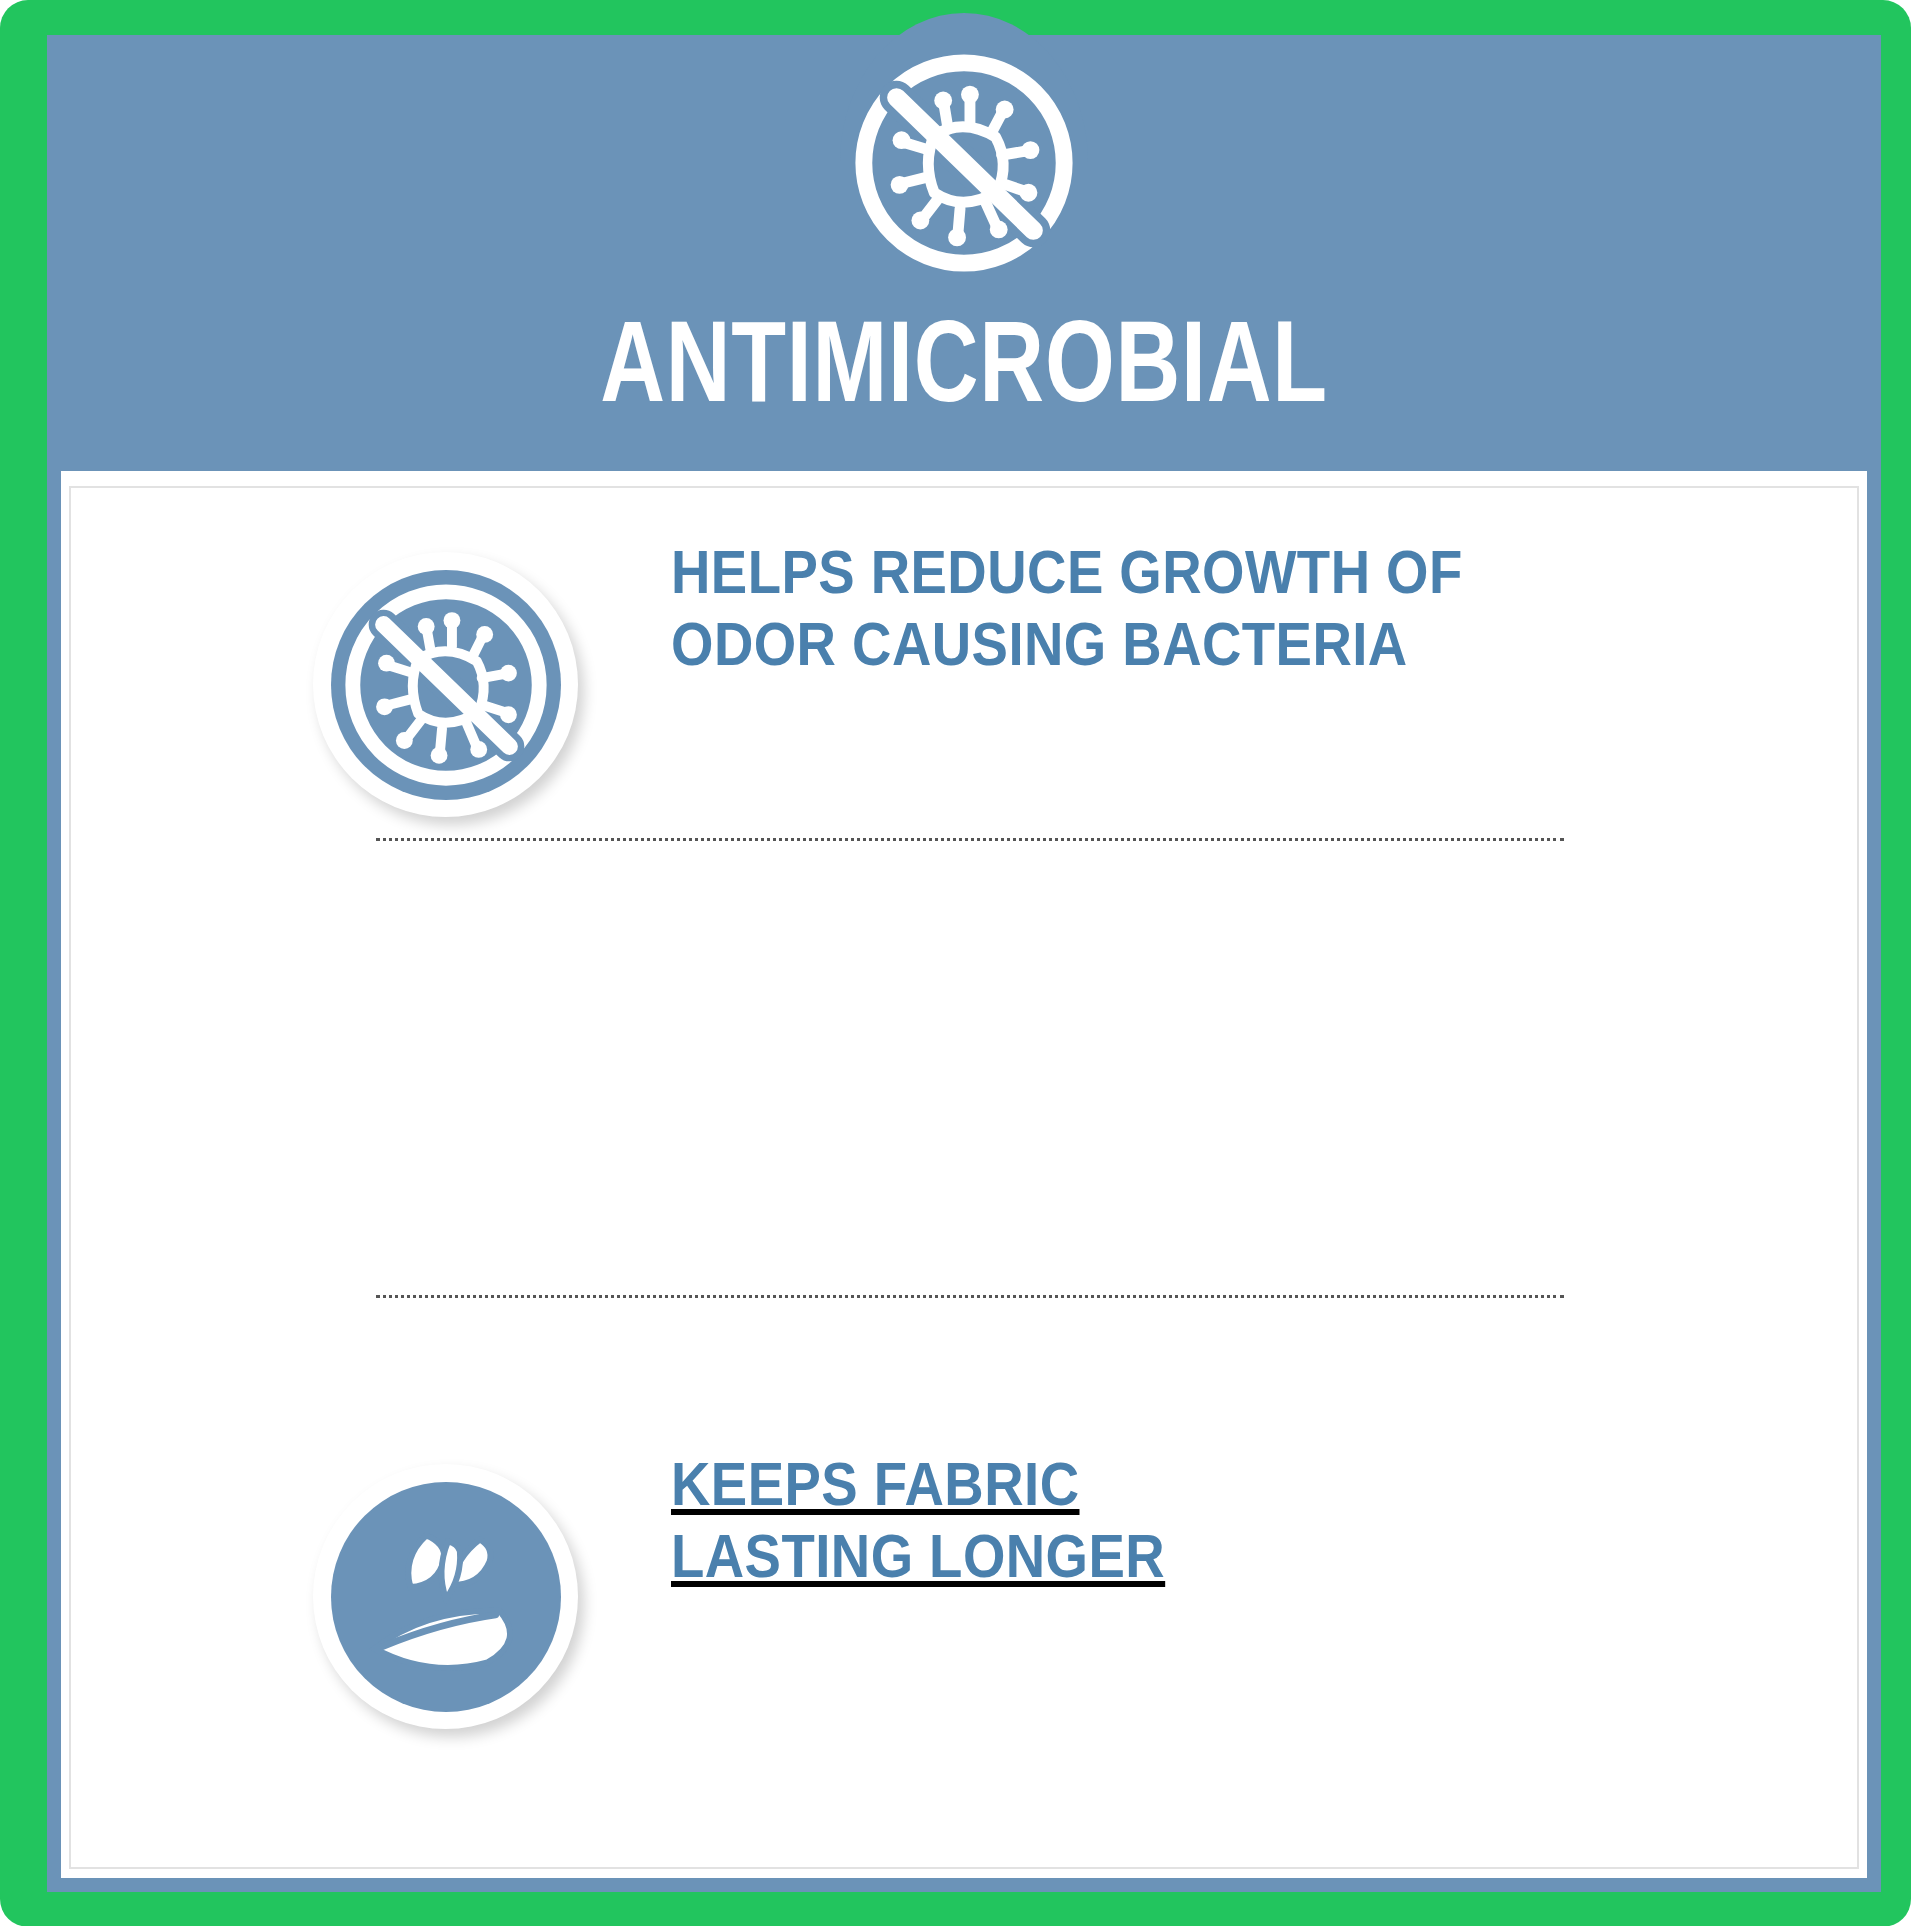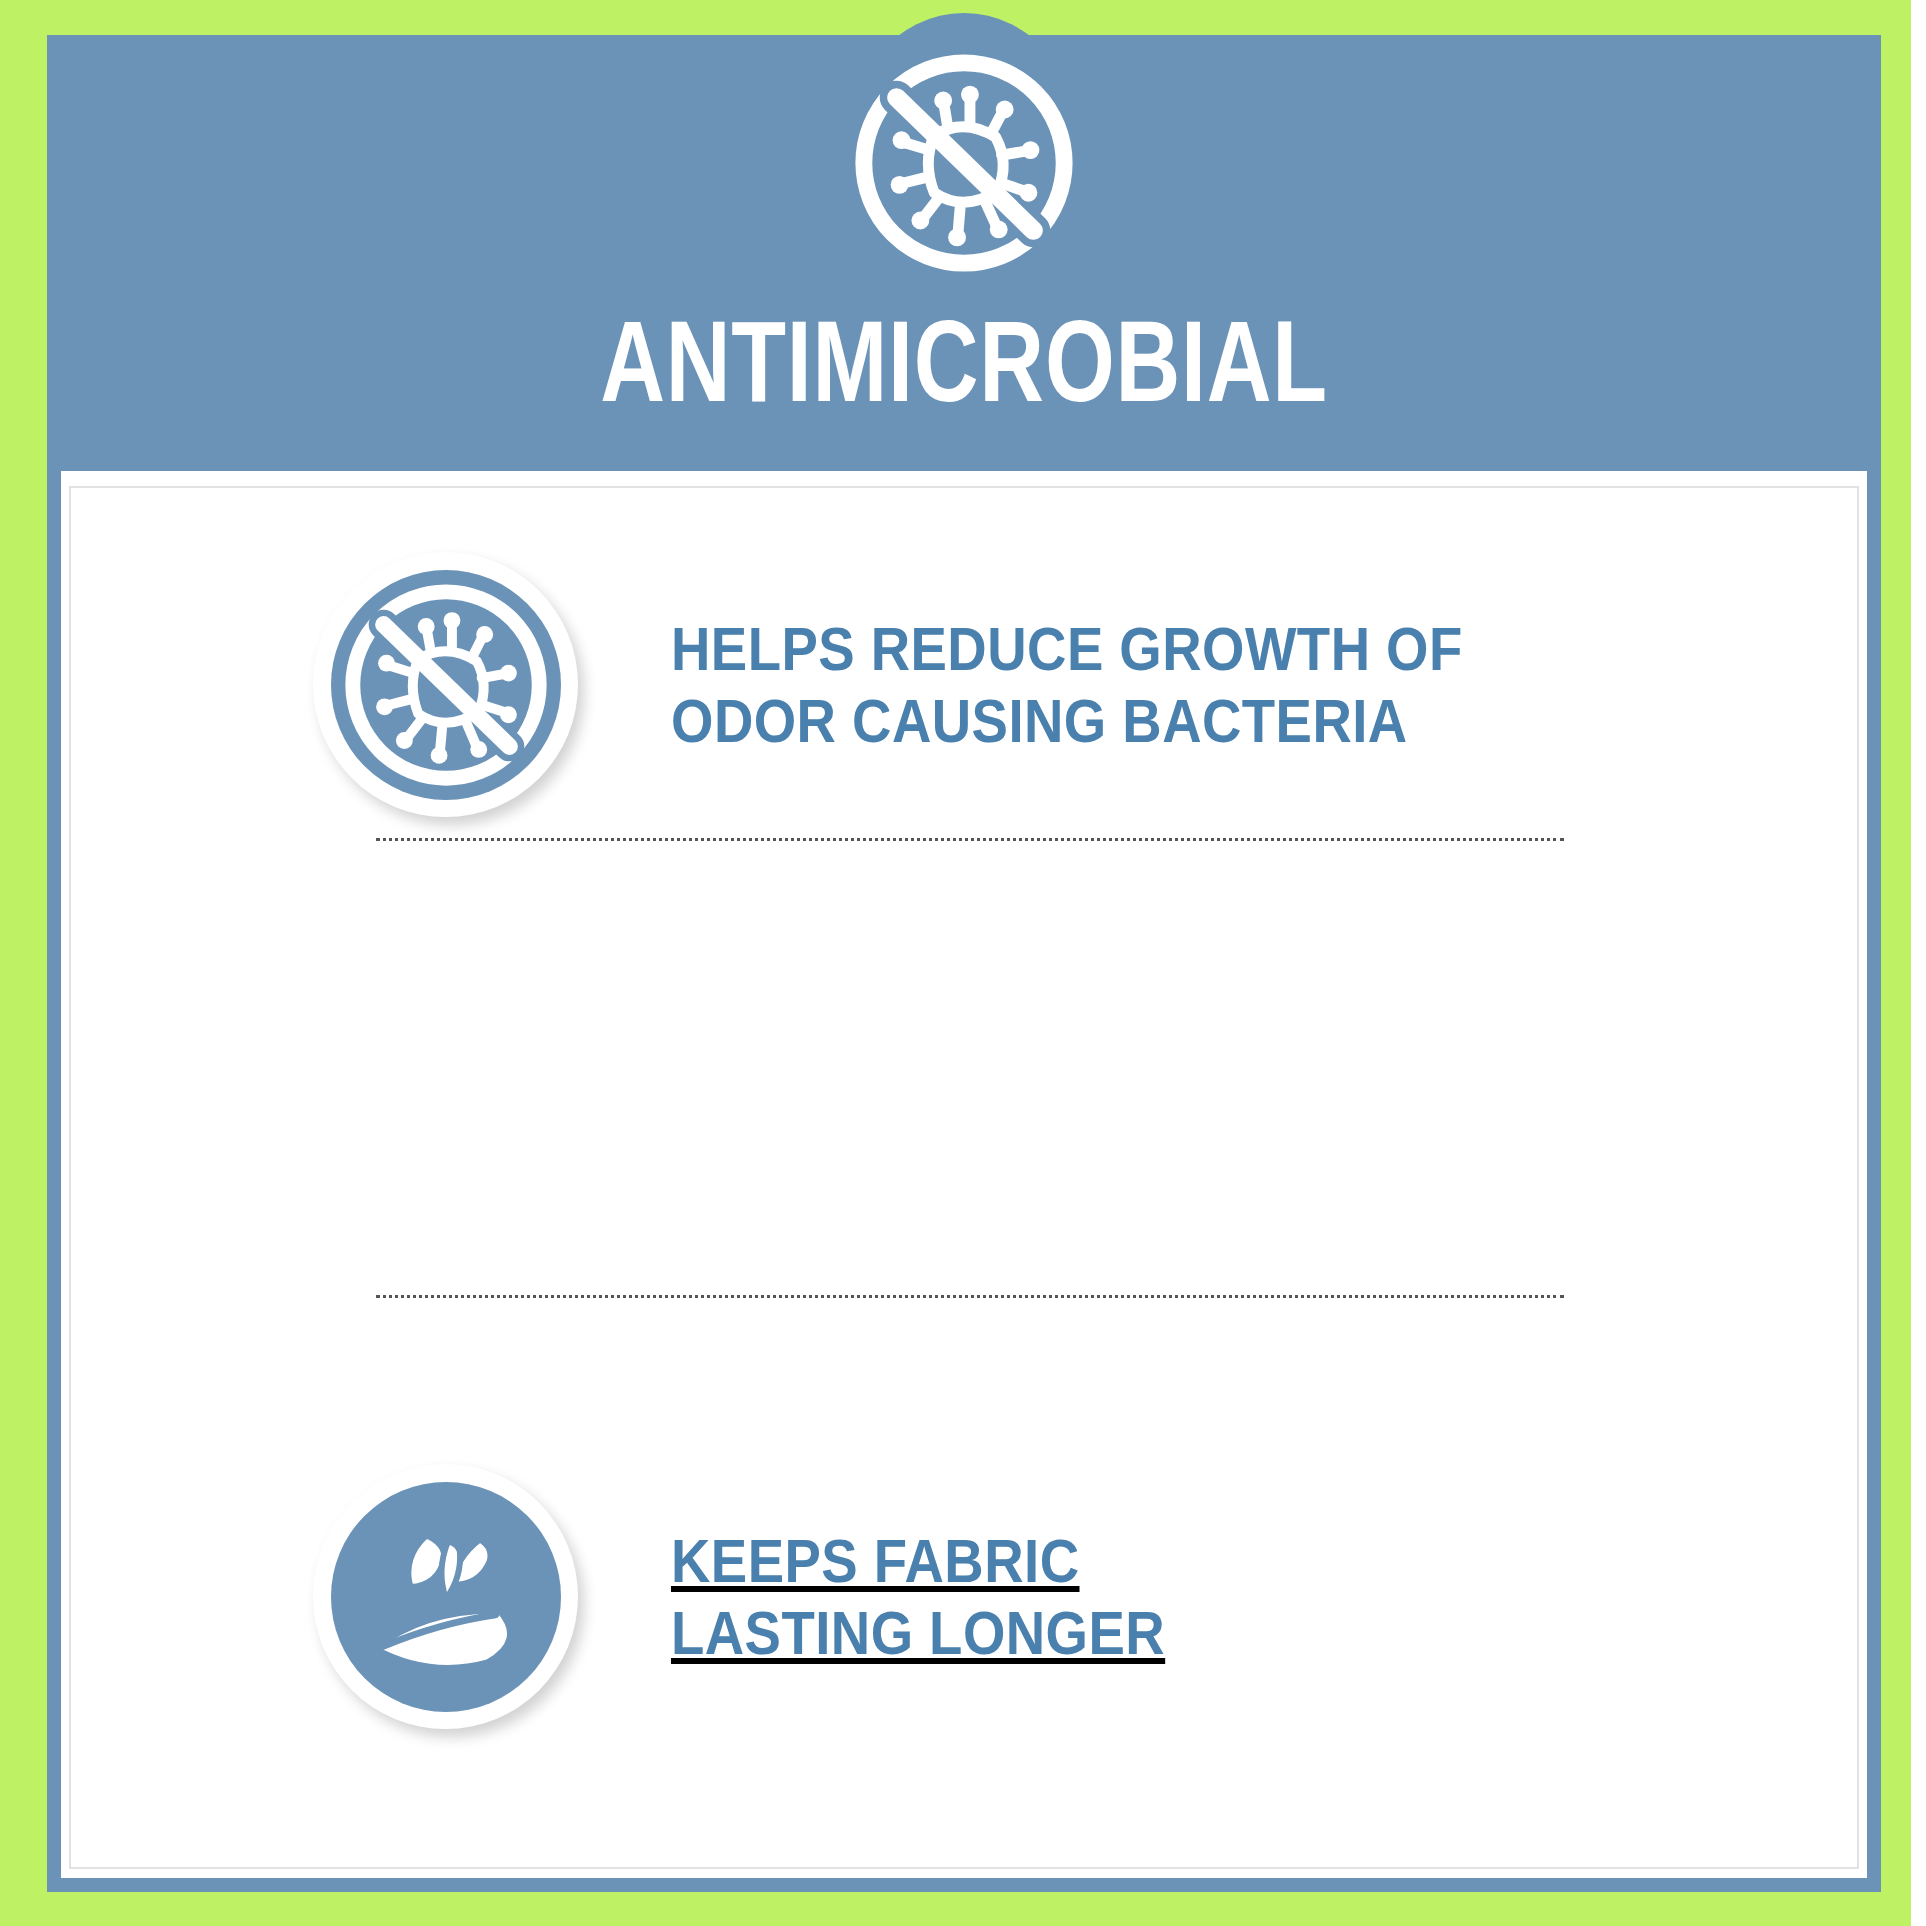--- a/index.html
+++ b/index.html
@@ -7,22 +7,23 @@
     width:1927px;height:1927px;
     background:#ffffff;
     font-family:"Liberation Sans", sans-serif;
     overflow:hidden;
   }
 
   
   #page{
     position:relative;
     width:1911px;height:1927px;
-    background:#bef264;
-    box-sizing:border-box;
+    background:#22c55e;
+    box-sizing:border-box;
+    border-radius:28px;
   }
 
   
   #frame{
     position:absolute;
     left:47px;top:35px;
     width:1834px;height:1857px;
     border:14px solid var(--blue);
     box-sizing:border-box;
     background:#ffffff;
@@ -86,21 +87,20 @@
     border:2px solid #e2e2e2;
     box-sizing:border-box;
   }
 
   .feature-row{
     position:absolute;
     left:0;
     width:100%;
     height:297px;
     display:flex;
-    align-items:center;
   }
   #row-0{top:48px;}
   #row-1{top:505px;}
   #row-2{top:960px;text-decoration:underline;}
 
   .icon-wrap{
     position:relative;
     width:297px;
     min-width:297px;
     margin-left:226px;

